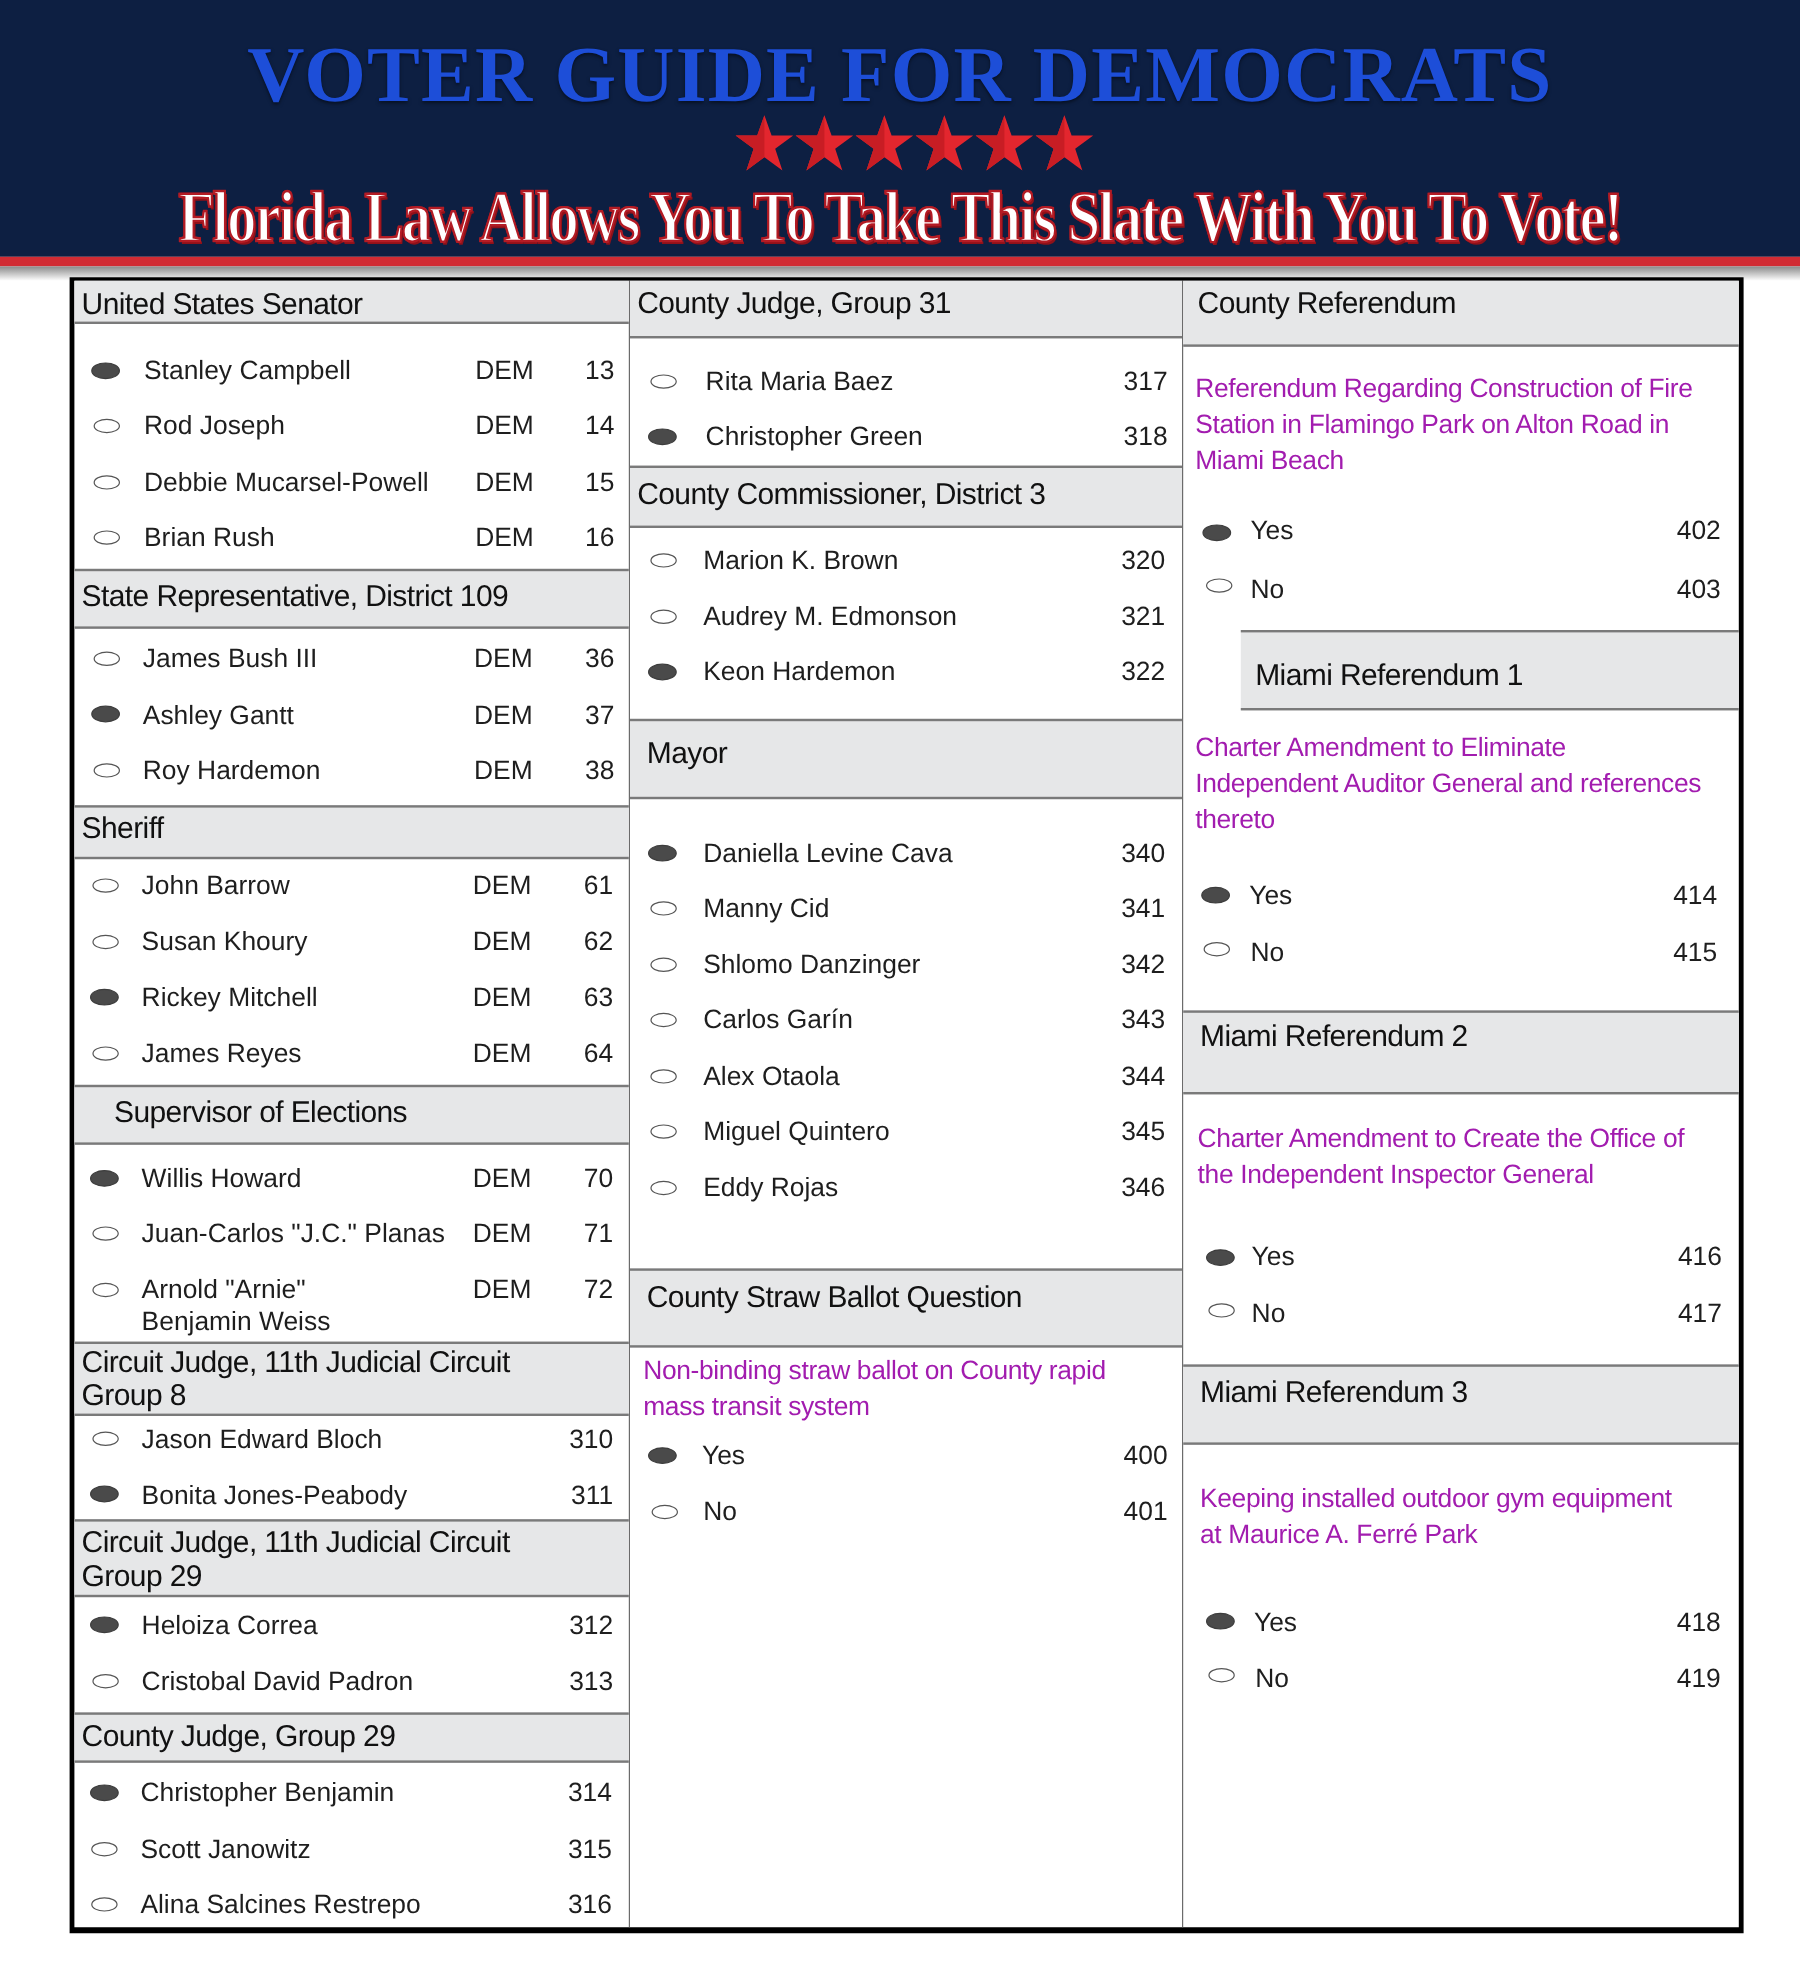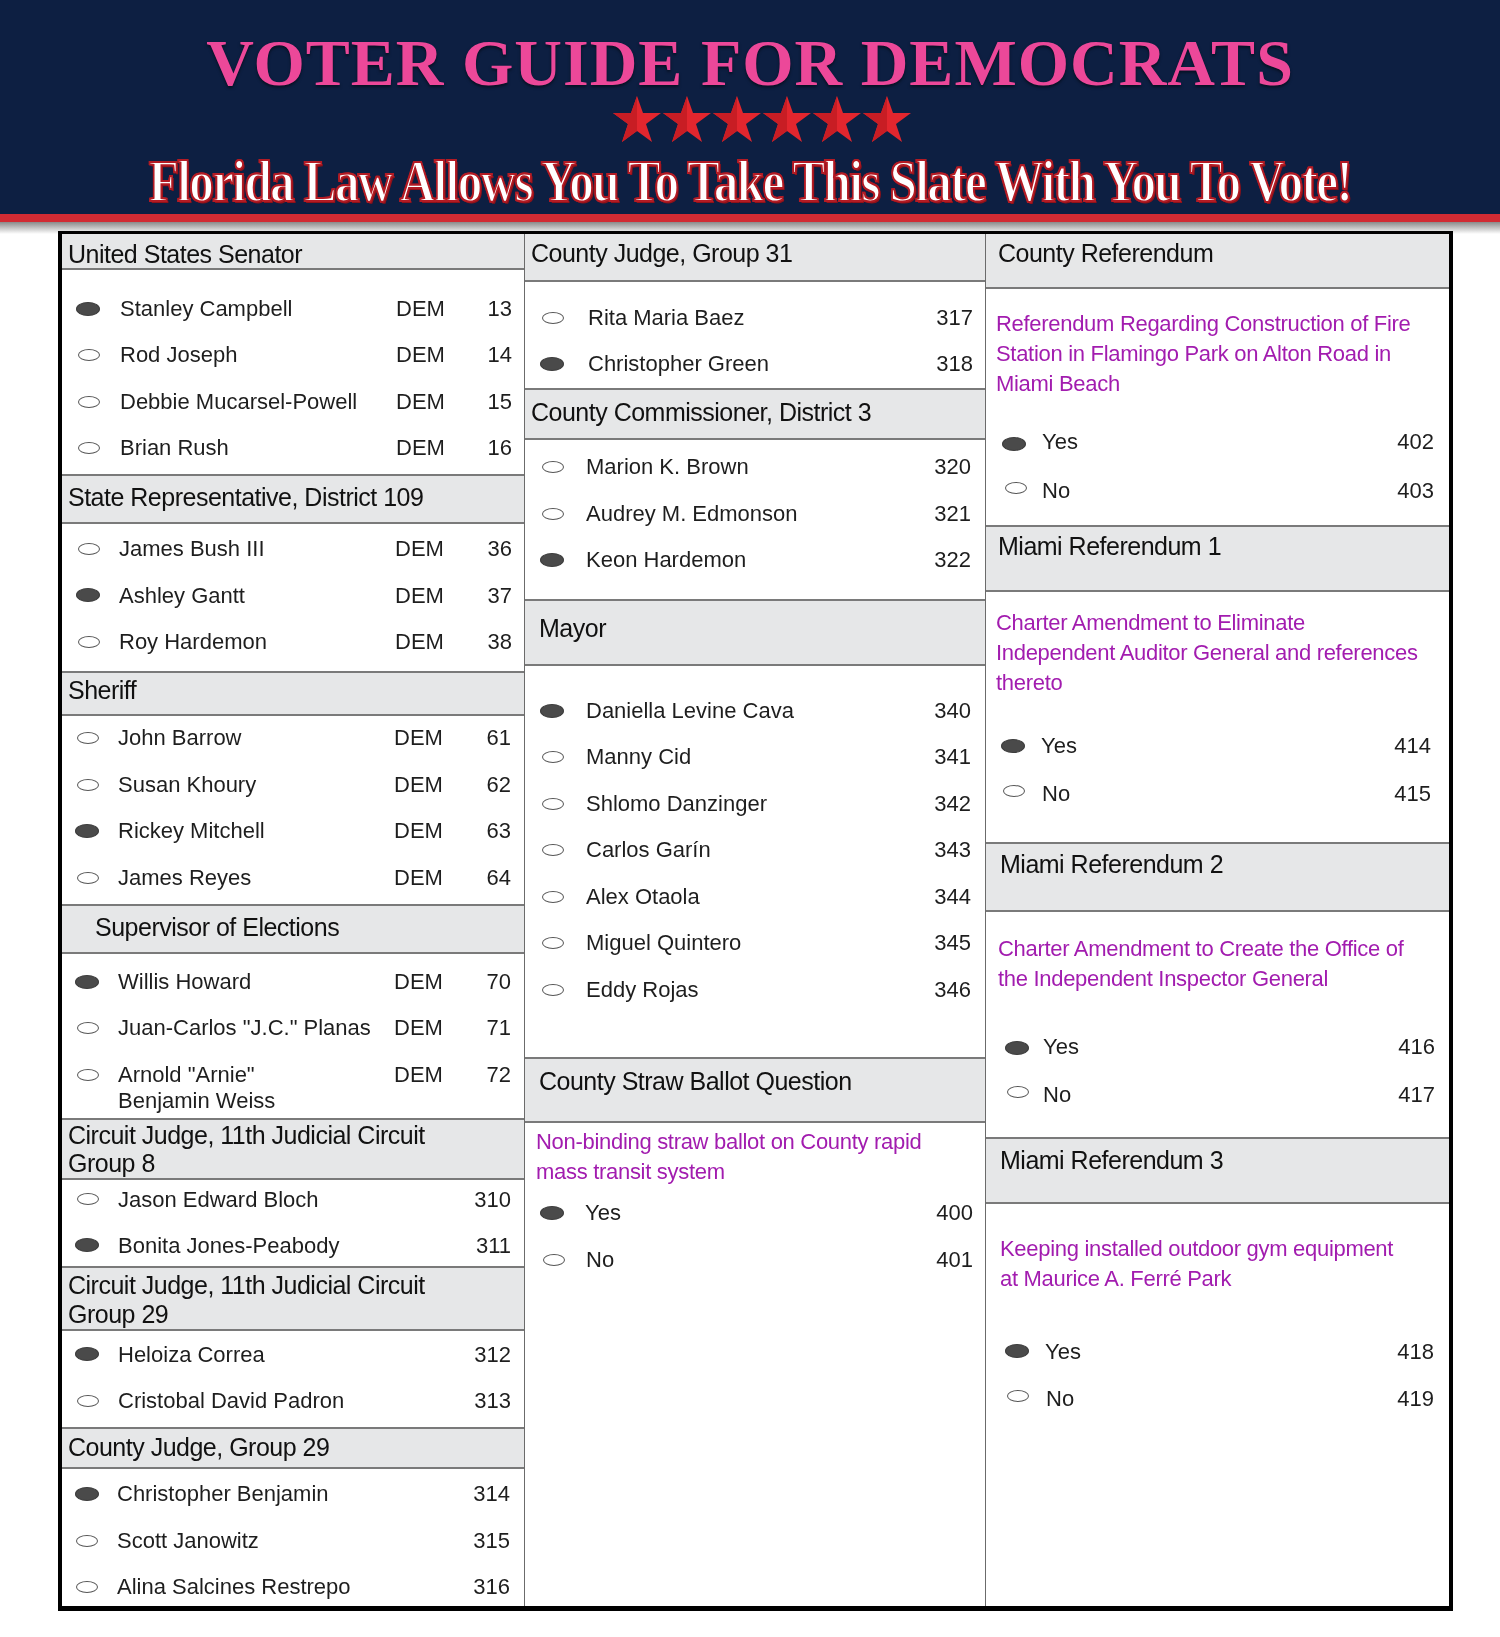--- a/index.html
+++ b/index.html
@@ -1,21 +1,21 @@
 <!DOCTYPE html>
 <html><head>
 <meta charset="utf-8">
 <style>
   html, body { margin:0; padding:0; }
   body { width:1500px; height:1637px; background:#ffffff; position:relative; overflow:hidden;
          font-family:"Liberation Sans", sans-serif; color:#1a1a1a; }
   .banner { position:absolute; left:0; top:0; width:1500px; height:214px; background:#0d1f42; }
   .title { position:absolute; left:0; top:28px; width:1500px; text-align:center;
            font-family:"Liberation Serif", serif; font-weight:bold; font-size:66px; letter-spacing:1px;
-           color:#ec4899; line-height:70px; text-shadow:0 2px 3px rgba(0,0,0,0.5); }
+           color:#1d4ed8; line-height:70px; text-shadow:0 2px 3px rgba(0,0,0,0.5); }
   .stars { position:absolute; left:612px; top:94px; width:300px; height:52px; display:flex; justify-content:space-between; }
   .stars svg { width:50px; height:50px; }
   .subtitle { position:absolute; left:0; top:148px; width:1500px; text-align:center;
               font-family:"Liberation Serif", serif; font-weight:bold; font-size:60px; line-height:66px;
               color:#ffffff; letter-spacing:-2px; transform:scaleX(0.82); transform-origin:center;
               -webkit-text-stroke:2px #b31b24;
               text-shadow:2px 2px 0 #8f1119, -1px -1px 0 #b31b24, 1px -1px 0 #b31b24, -1px 1px 0 #b31b24; }
   .stripe { position:absolute; left:0; top:214px; width:1500px; height:8px; background:#d12b33; }
   .shadow { position:absolute; left:0; top:222px; width:1500px; height:12px;
             background:linear-gradient(#8a8a8a, #ffffff); }
@@ -340,21 +340,21 @@
       <span class="oval filled" style="left:16px;top:10px"></span>
       <span class="name" style="left:56px">Yes</span>
       <span class="num" style="right:15px">402</span>
     </div>
     <div class="row" style="top:242px">
       <span class="oval" style="left:19px;top:6px"></span>
       <span class="name" style="left:56px">No</span>
       <span class="num" style="right:15px">403</span>
     </div>
 
-    <div class="hdr topline" style="top:291px;height:67px;padding-top:5px;padding-left:12px;">
+    <div class="hdr topline" style="top:291px;height:67px;padding-top:22px;padding-left:12px;margin-left:48px;">
       <span>Miami Referendum 1</span>
     </div>
     <div class="desc" style="top:374px;left:10px;">
       <span style="display:block">Charter Amendment to Eliminate</span>
       <span style="display:block">Independent Auditor General and references</span>
       <span style="display:block">thereto</span>
     </div>
     <div class="row" style="top:497px">
       <span class="oval filled" style="left:15px;top:8px"></span>
       <span class="name" style="left:55px">Yes</span>

